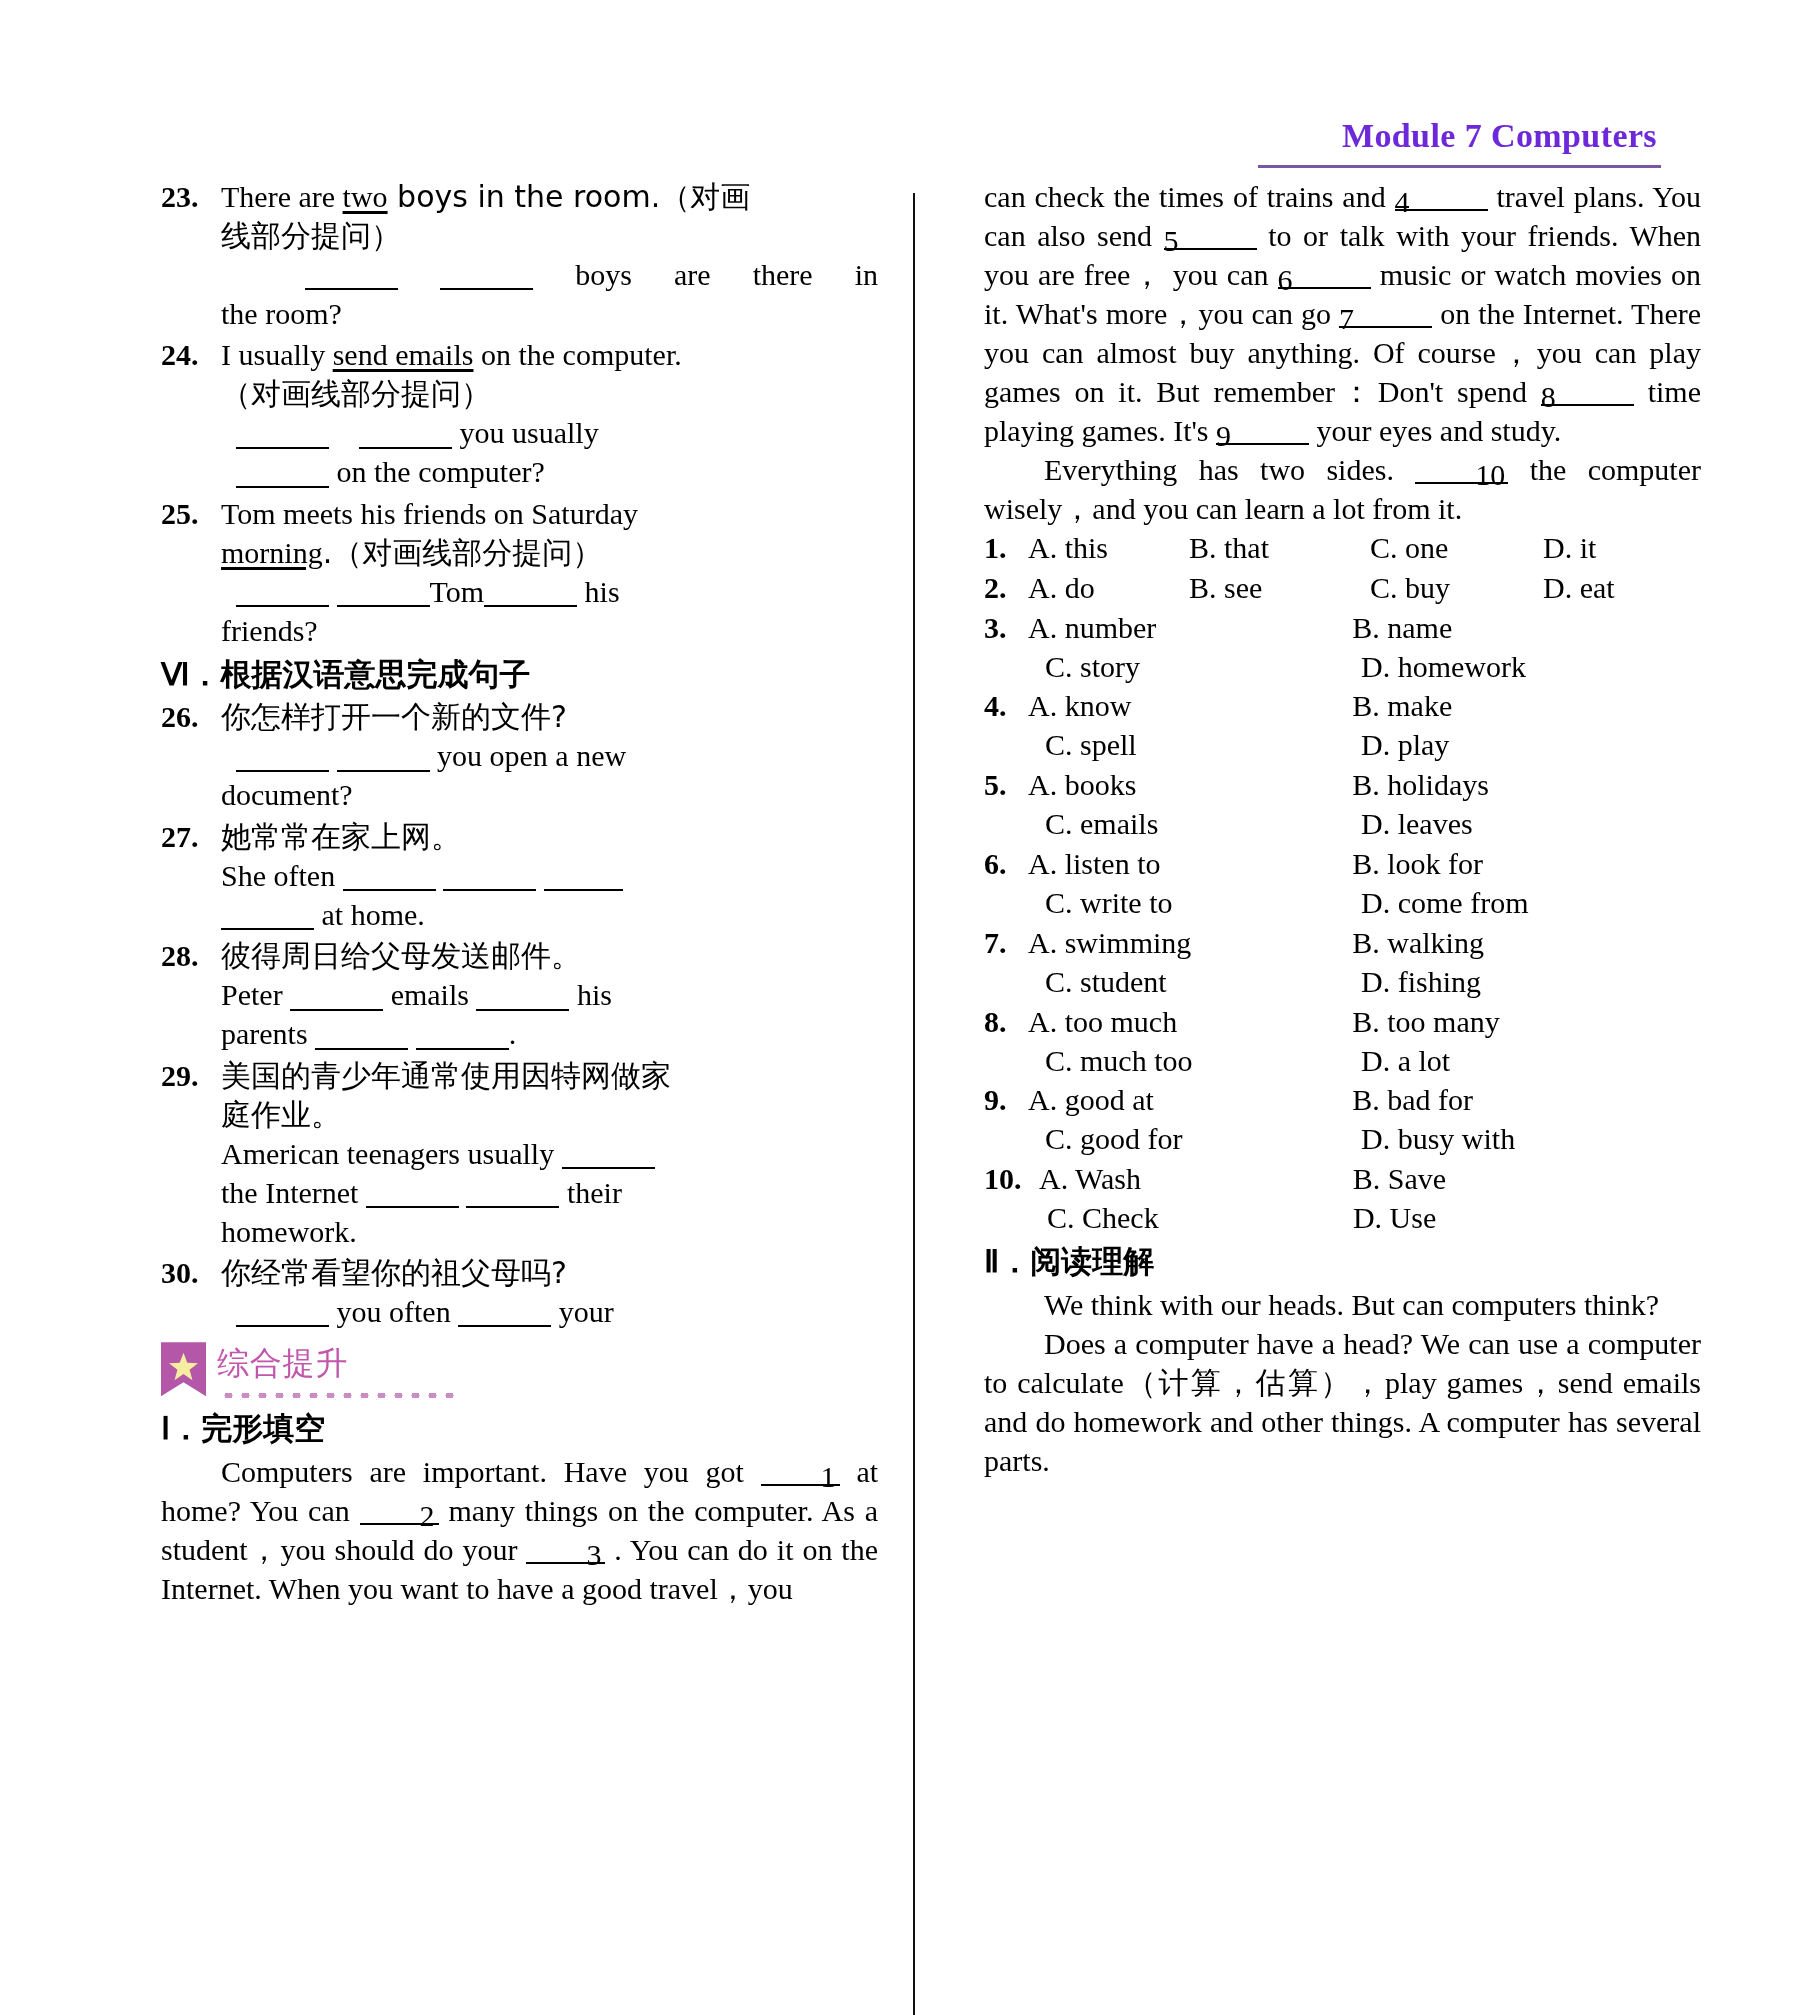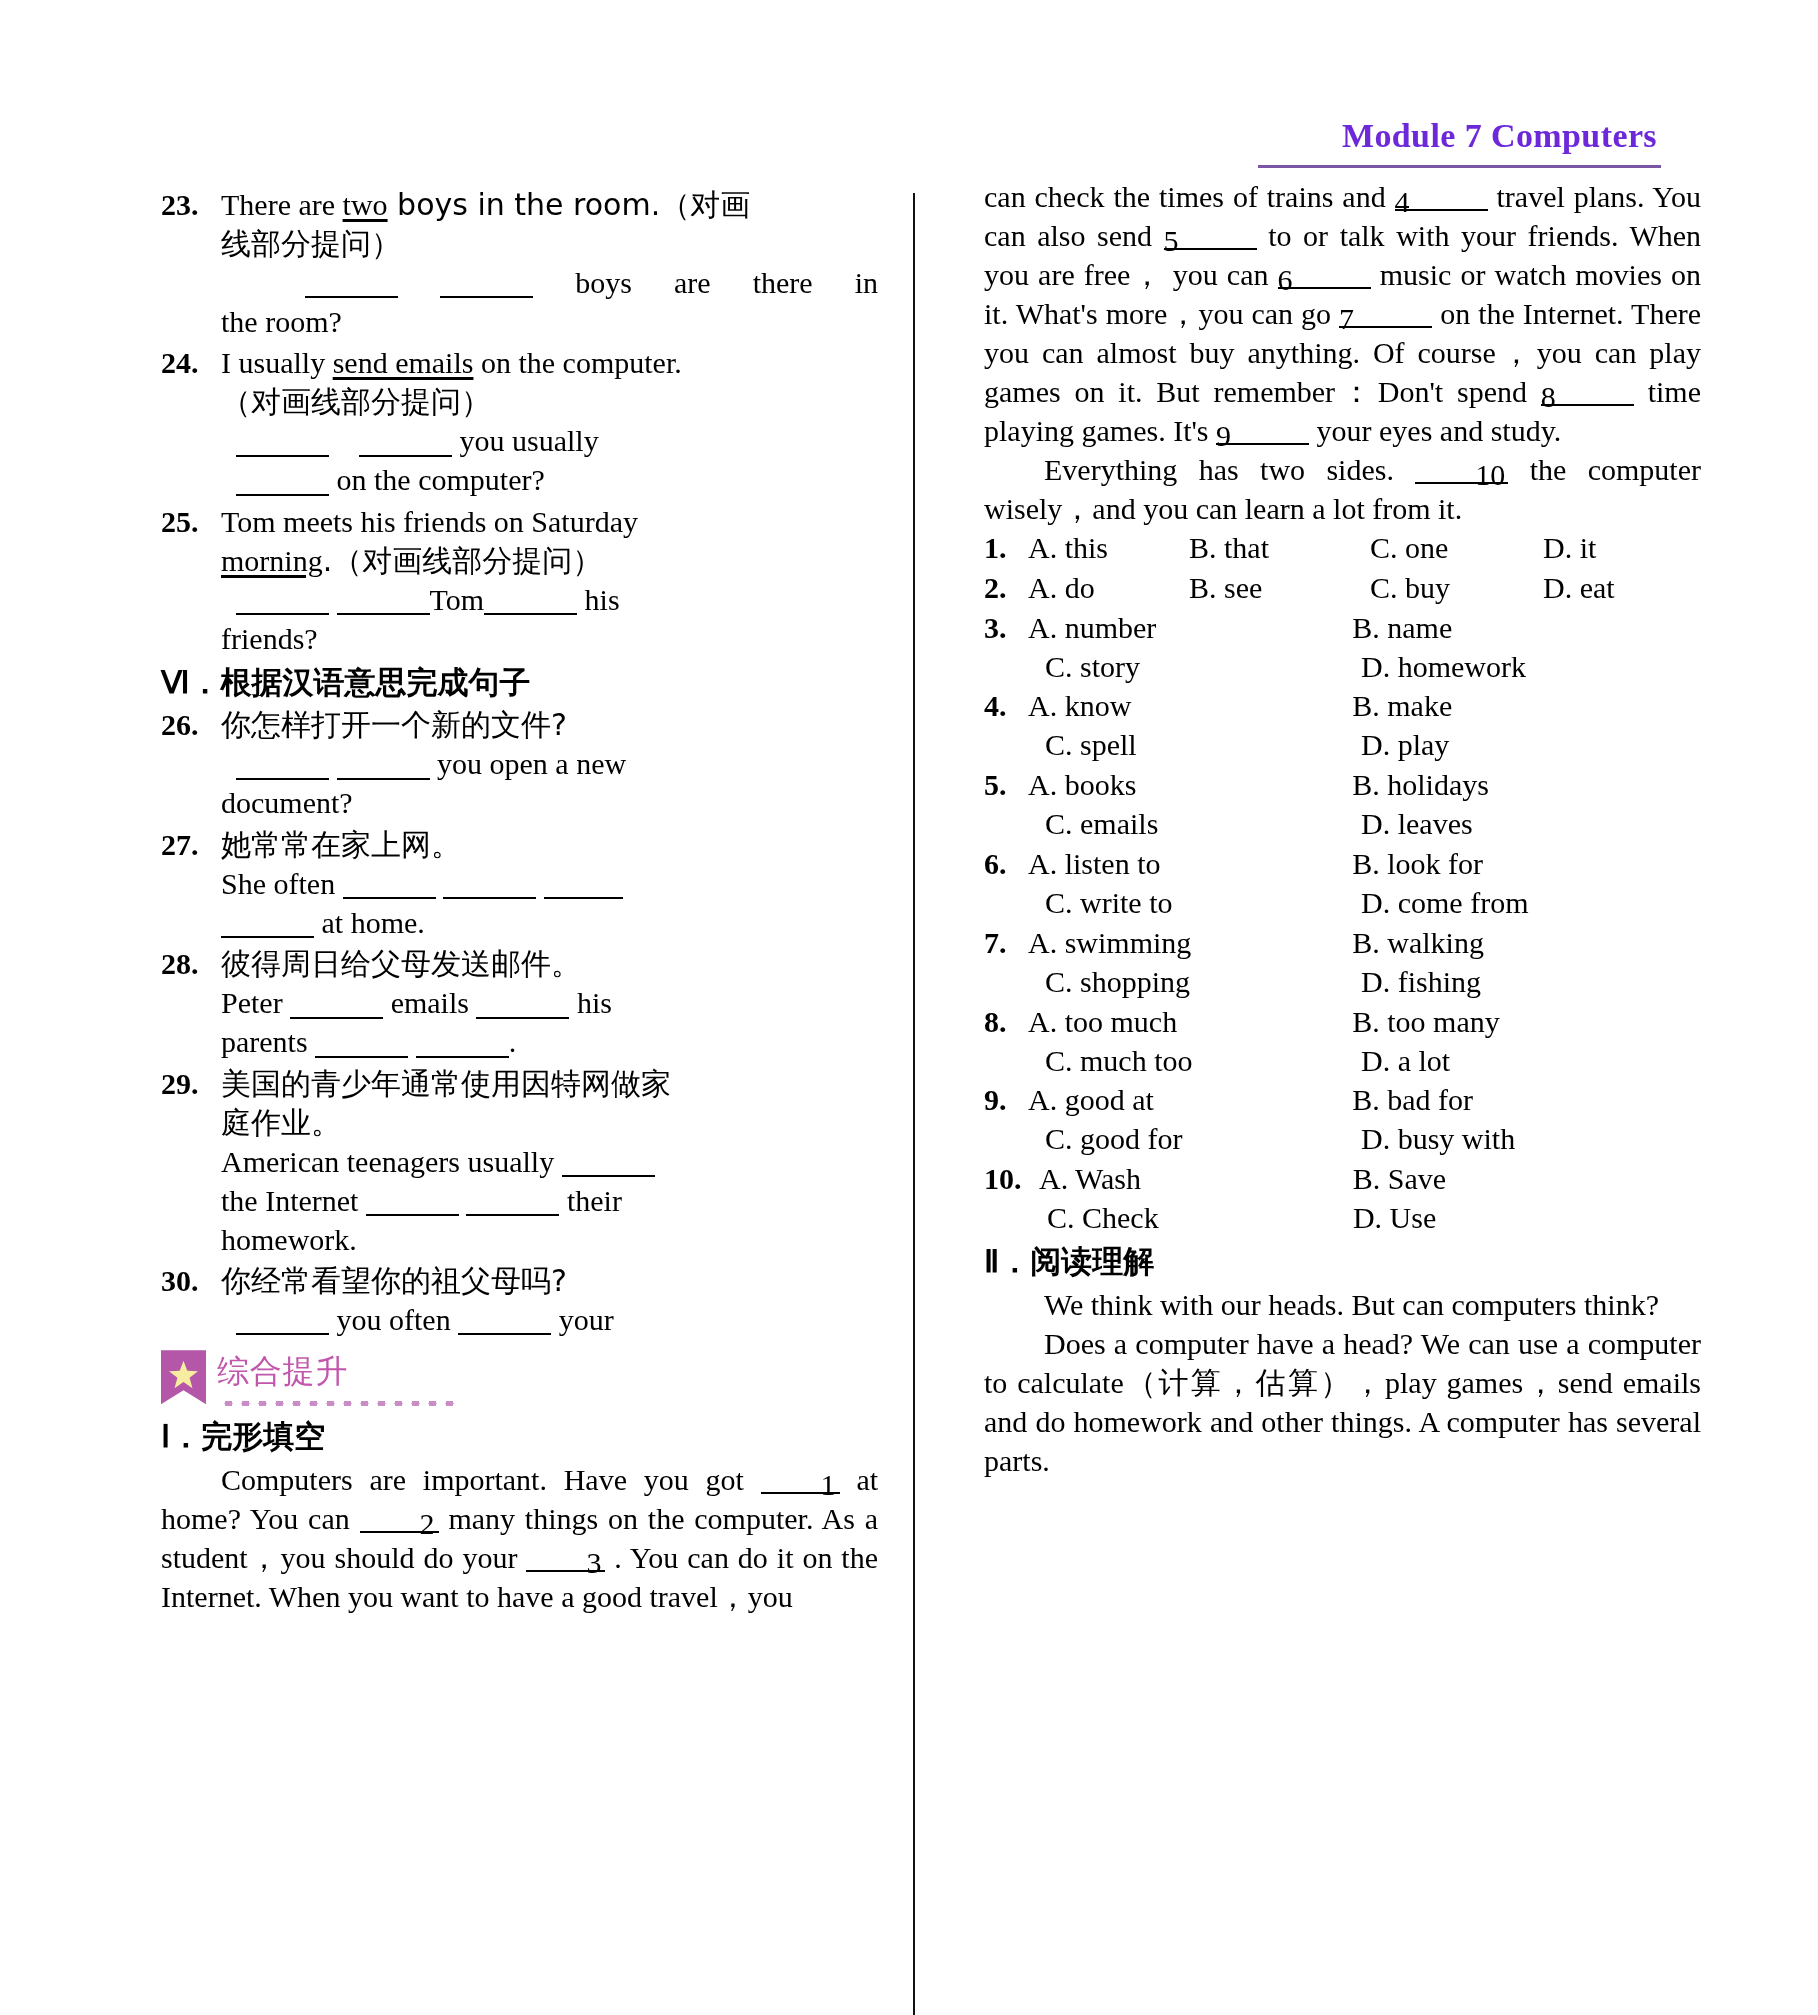--- a/index.html
+++ b/index.html
@@ -31,21 +31,21 @@
   #column-divider{
     position:absolute; left:913px; top:193px; width:2px; height:2164px;
     background:#111;
   }
   .column{
     position:absolute; top:177px; width:717px;
     font-size:30px; line-height:1.30;
     text-align:justify;
     -moz-text-align-last:left; text-align-last:left;
   }
-  #col-left{ left:161px;margin-top:8px; }
+  #col-left{ left:161px; }
   #col-right{ left:984px; }
 
   
   .q{
     position:relative;
     padding-left:60px;
     margin-bottom:2.4px;
   }
   .qnum{
     position:absolute; left:0; top:0;
@@ -354,21 +354,21 @@
     </span>
   </div>
 
   <div class="opt-row">
     <span class="onum">7.</span>
     <span class="opt2">
       <span class="o2-l">A. swimming</span>
       <span class="o2-r">B. walking</span>
     </span>
     <span class="opt2 indent-opt">
-      <span class="o2-l">C. shopping</span>
+      <span class="o2-l">C. student</span>
       <span class="o2-r">D. fishing</span>
     </span>
   </div>
 
   <div class="opt-row">
     <span class="onum">8.</span>
     <span class="opt2">
       <span class="o2-l">A. too much</span>
       <span class="o2-r">B. too many</span>
     </span>

